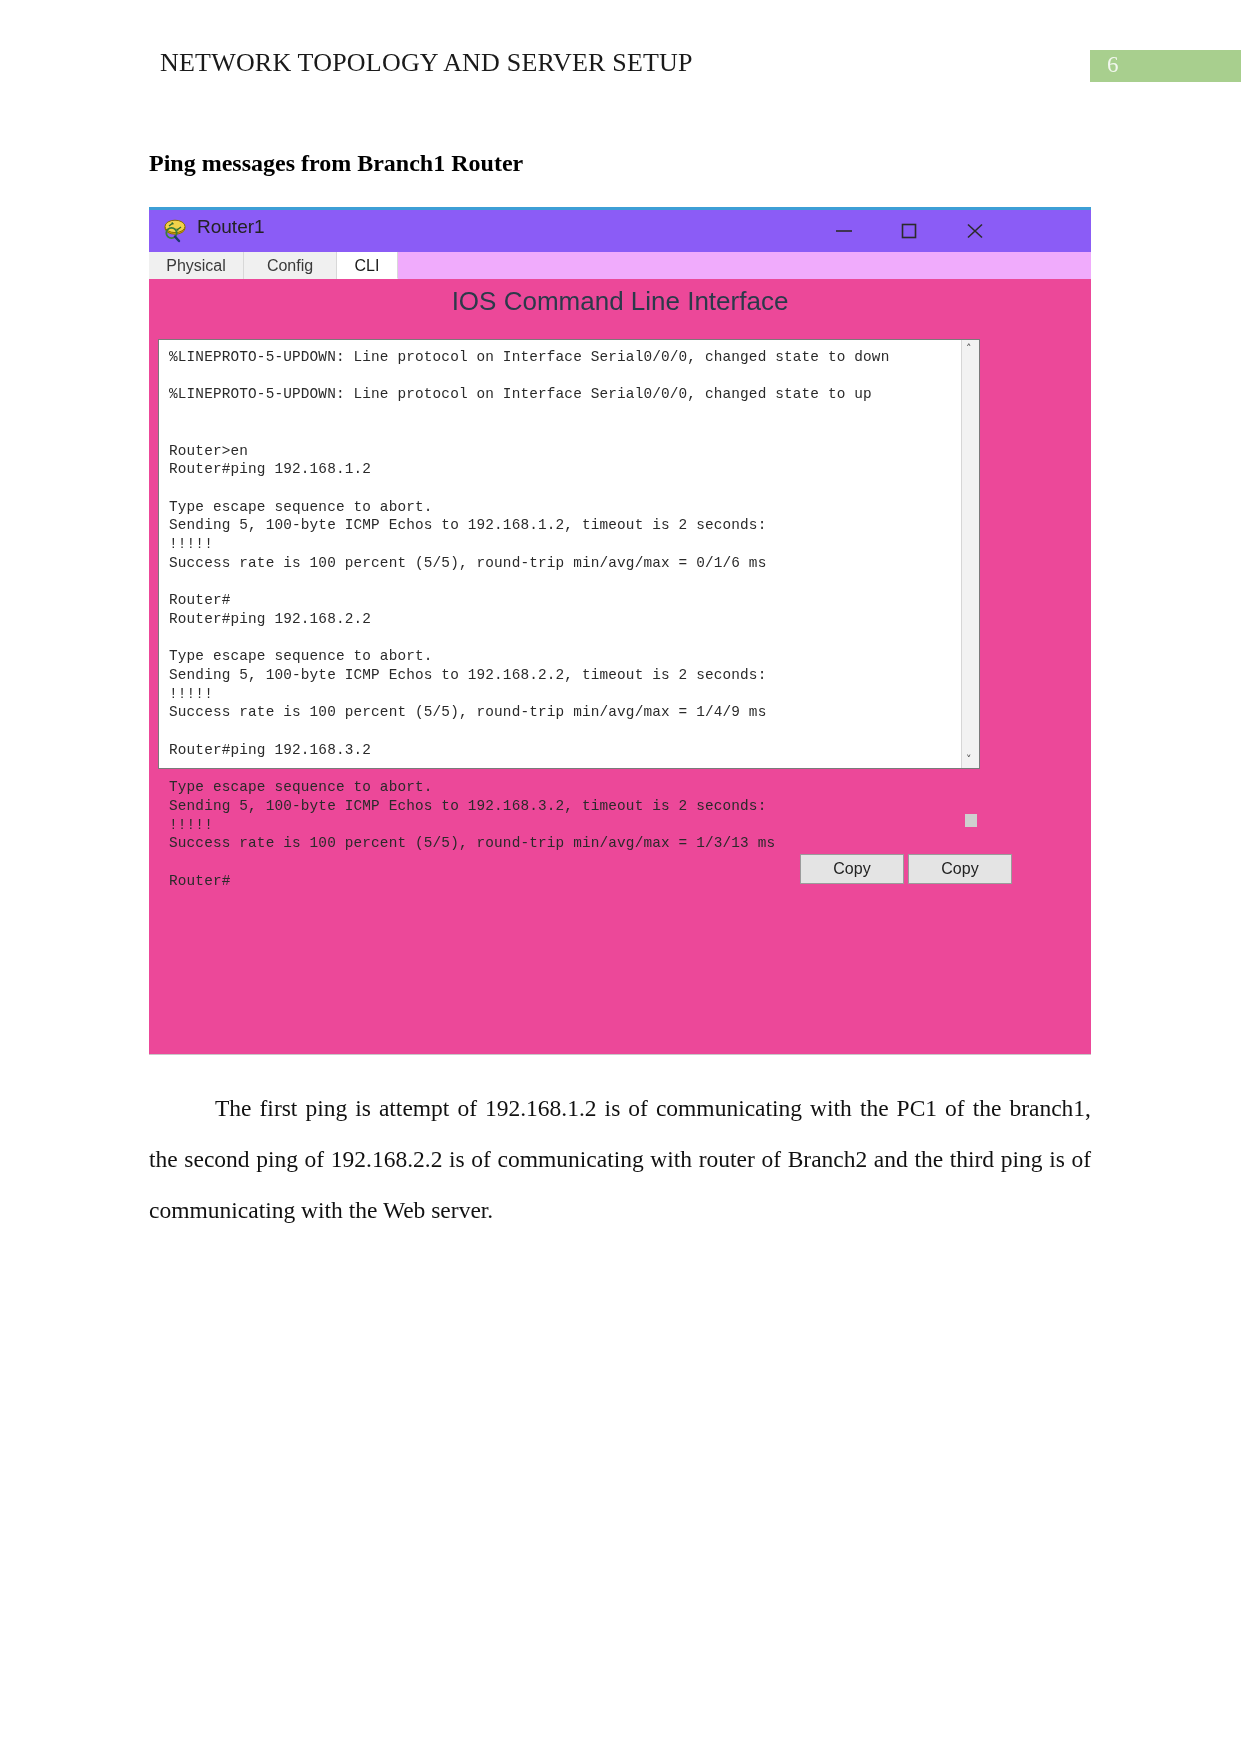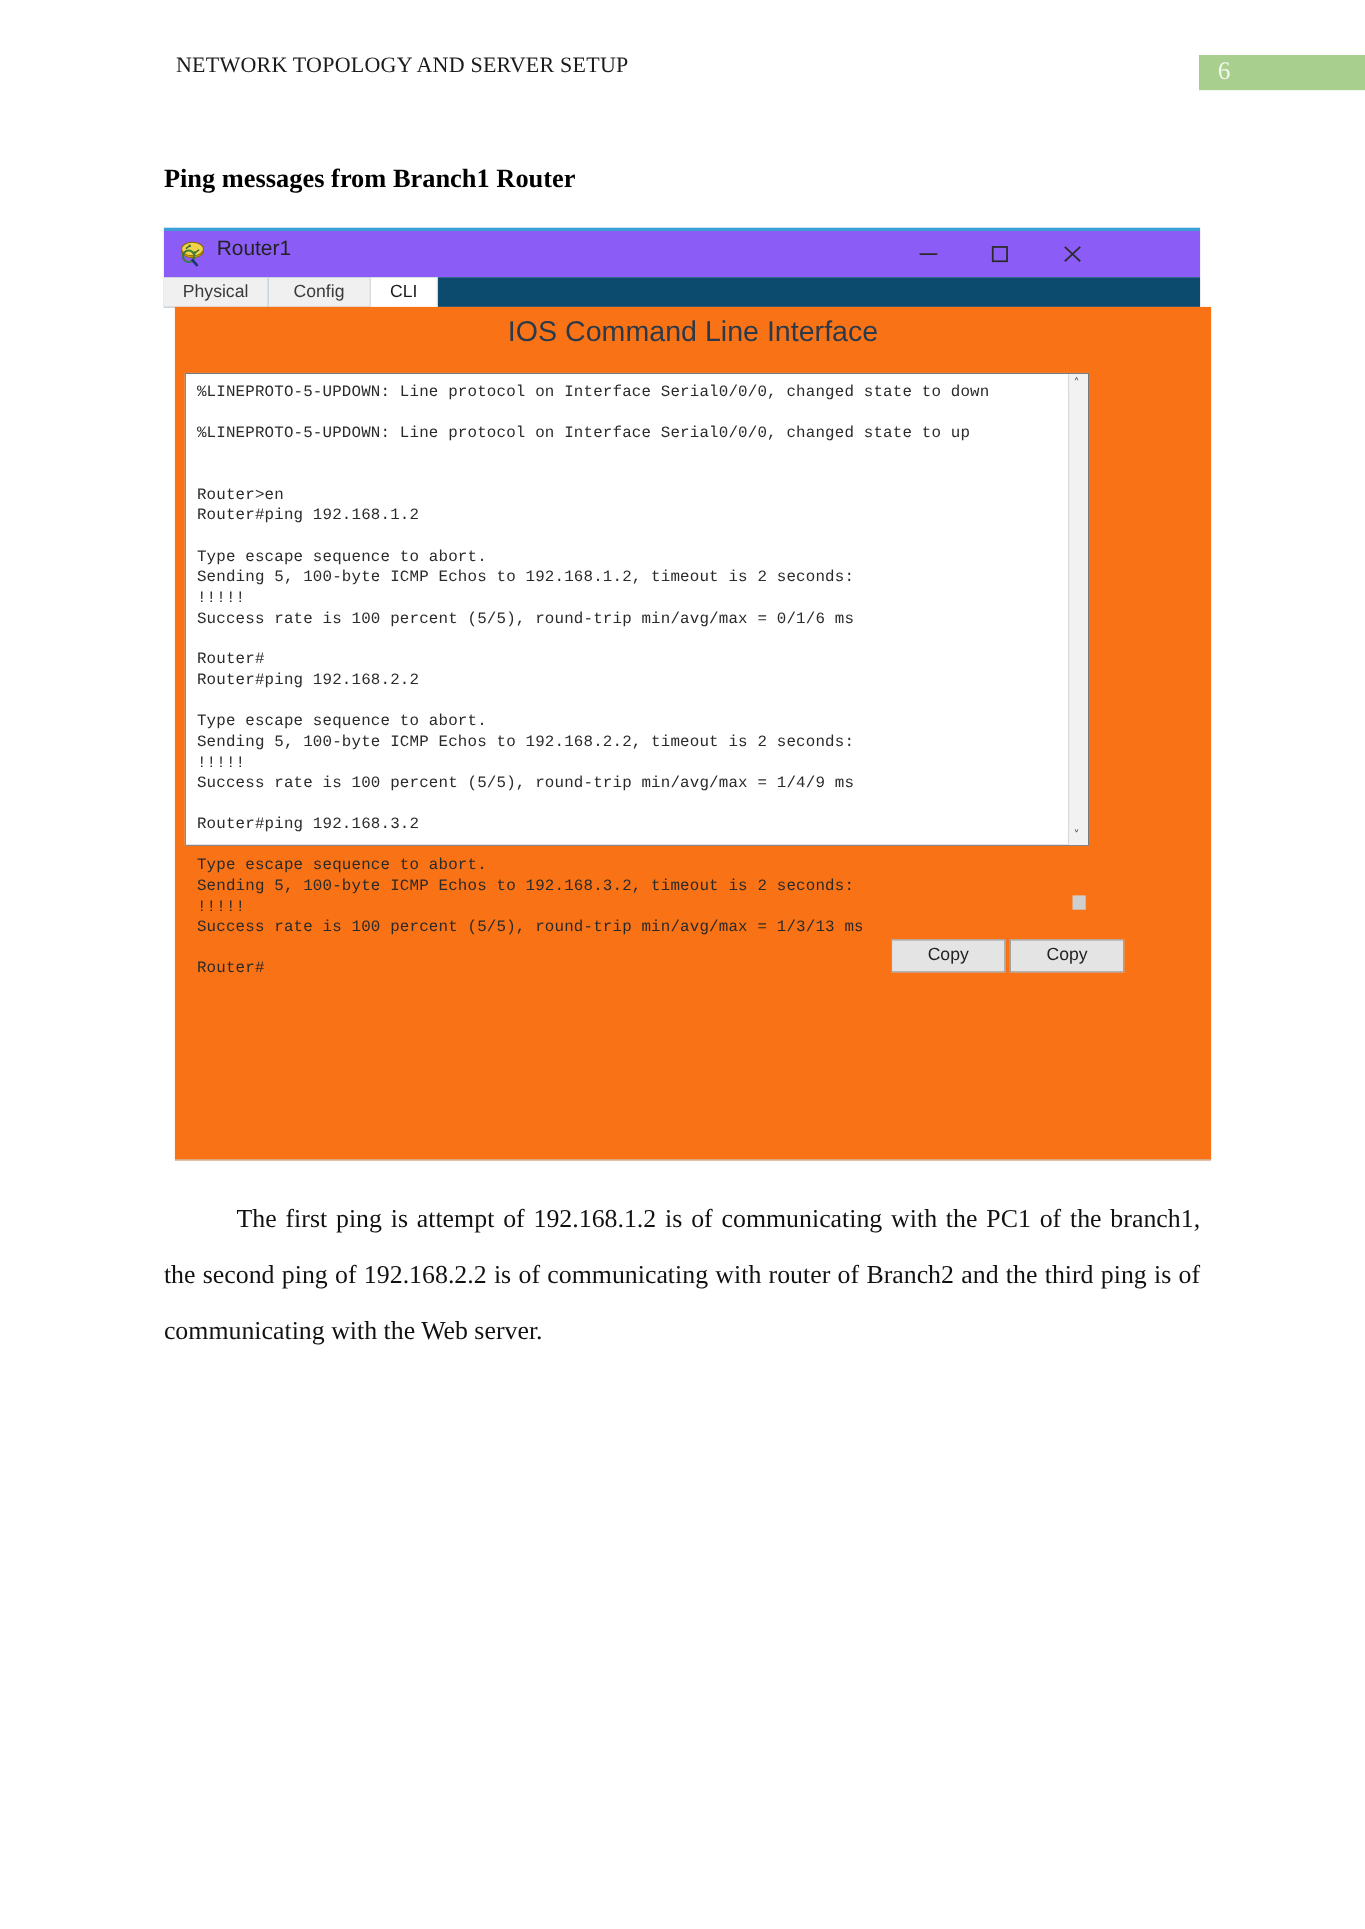--- a/index.html
+++ b/index.html
@@ -21,21 +21,21 @@
     position: absolute;
     left: 0;
     top: 48px;
     width: 1241px;
     height: 40px;
   }
   .doc-header-title {
     position: absolute;
     left: 160px;
     top: 0px;
-    font-size: 20px;
+    font-size: 26px;
     letter-spacing: 0.2px;
     white-space: nowrap;
     color: #1a1a1a;
   }
   .page-number-badge {
     position: absolute;
     left: 1090px;
     top: 2px;
     width: 151px;
     height: 32px;
@@ -113,21 +113,21 @@
   .win-max  { left: 737px; }
   .win-close{ left: 803px; }
 
   
   .pt-tabstrip {
     position: absolute;
     left: 0;
     top: 45px;
     width: 942px;
     height: 27px;
-    background: #0c4a6e;
+    background: #f0abfc;
     border-bottom: 1px solid #d3d3d3;
   }
   .pt-tab {
     position: absolute;
     top: 0;
     height: 27px;
     box-sizing: border-box;
     font-family: "Liberation Sans", sans-serif;
     font-size: 16px;
     color: #3a3a3a;
@@ -141,25 +141,25 @@
     border-bottom: 1px solid #ffffff;
     color: #1a1a1a;
   }
   .tab-physical { left: 0px;   width: 95px; }
   .tab-config   { left: 95px;  width: 93px; }
   .tab-cli      { left: 188px; width: 61px; }
 
   
   .pt-body {
     position: absolute;
-    left: 10px;
+    left: 0;
     top: 72px;
     width: 942px;
     height: 776px;
-    background: #f97316;
+    background: #ec4899;
     border-bottom: 1px solid #c8c8c8;
     box-sizing: border-box;
   }
   .ios-heading {
     position: absolute;
     left: 0;
     top: 7px;
     width: 942px;
     text-align: center;
     font-family: "Liberation Sans", sans-serif;

